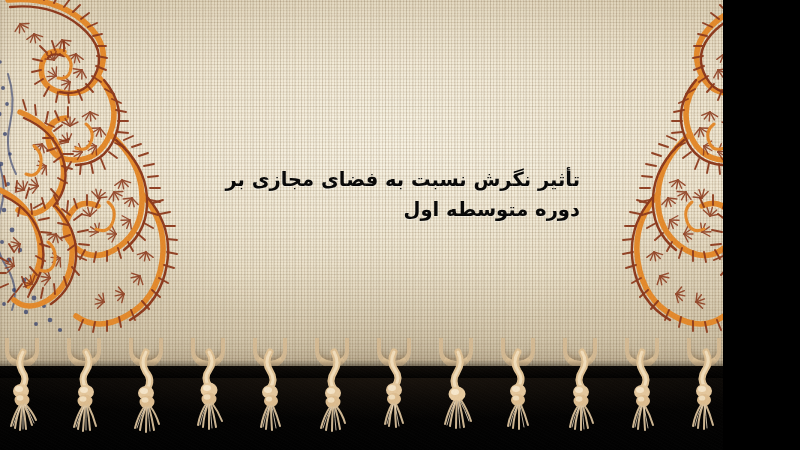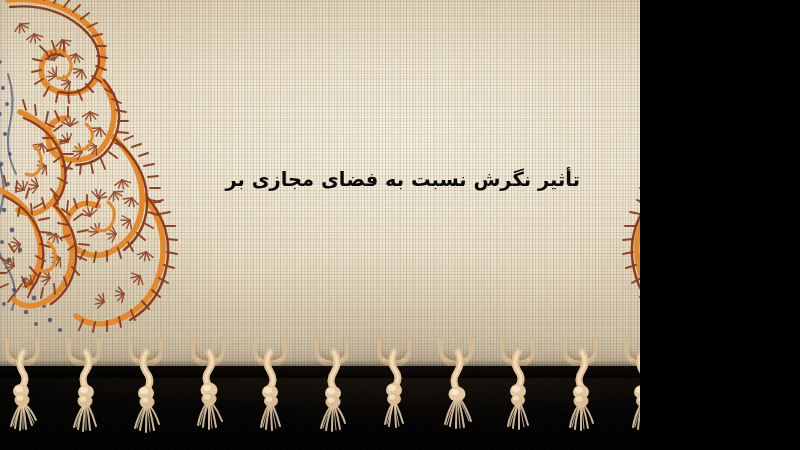--- a/index.html
+++ b/index.html
@@ -2,21 +2,21 @@
 <html><head>
 <meta charset="utf-8">
 <style>
   html, body {
     margin: 0;
     padding: 0;
     background: #000;
   }
   #stage {
     position: relative;
-    width: 640px;
+    width: 723px;
     height: 450px;
     overflow: hidden;
     background: #080604;
     font-family: "DejaVu Sans", sans-serif;
   }
 
   
   .fabric {
     position: absolute;
     left: 0; top: 0;
@@ -453,20 +453,21 @@
           <path d="M96,130 Q106,138 100,150 Q96,158 86,154"></path>
           <path d="M118,208 Q128,216 122,230 Q117,240 106,235"></path>
           <path d="M44,152 Q54,160 50,174 Q46,184 36,180"></path>
           <path d="M58,248 Q68,256 64,270 Q60,280 50,276"></path>
         </g>
       </svg>
     </div>
 
     <div class="title-block">
       <div class="title-line">تأثیر نگرش نسبت به فضای مجازی بر</div>
+      <div class="title-line">دوره متوسطه اول</div>
     </div>
 
     <div class="trim-band">
       <div class="loop" style="left:5px;"></div>
       <div class="loop" style="left:67px;"></div>
       <div class="loop" style="left:129px;"></div>
       <div class="loop" style="left:191px;"></div>
       <div class="loop" style="left:253px;"></div>
       <div class="loop" style="left:315px;"></div>
       <div class="loop" style="left:377px;"></div>

